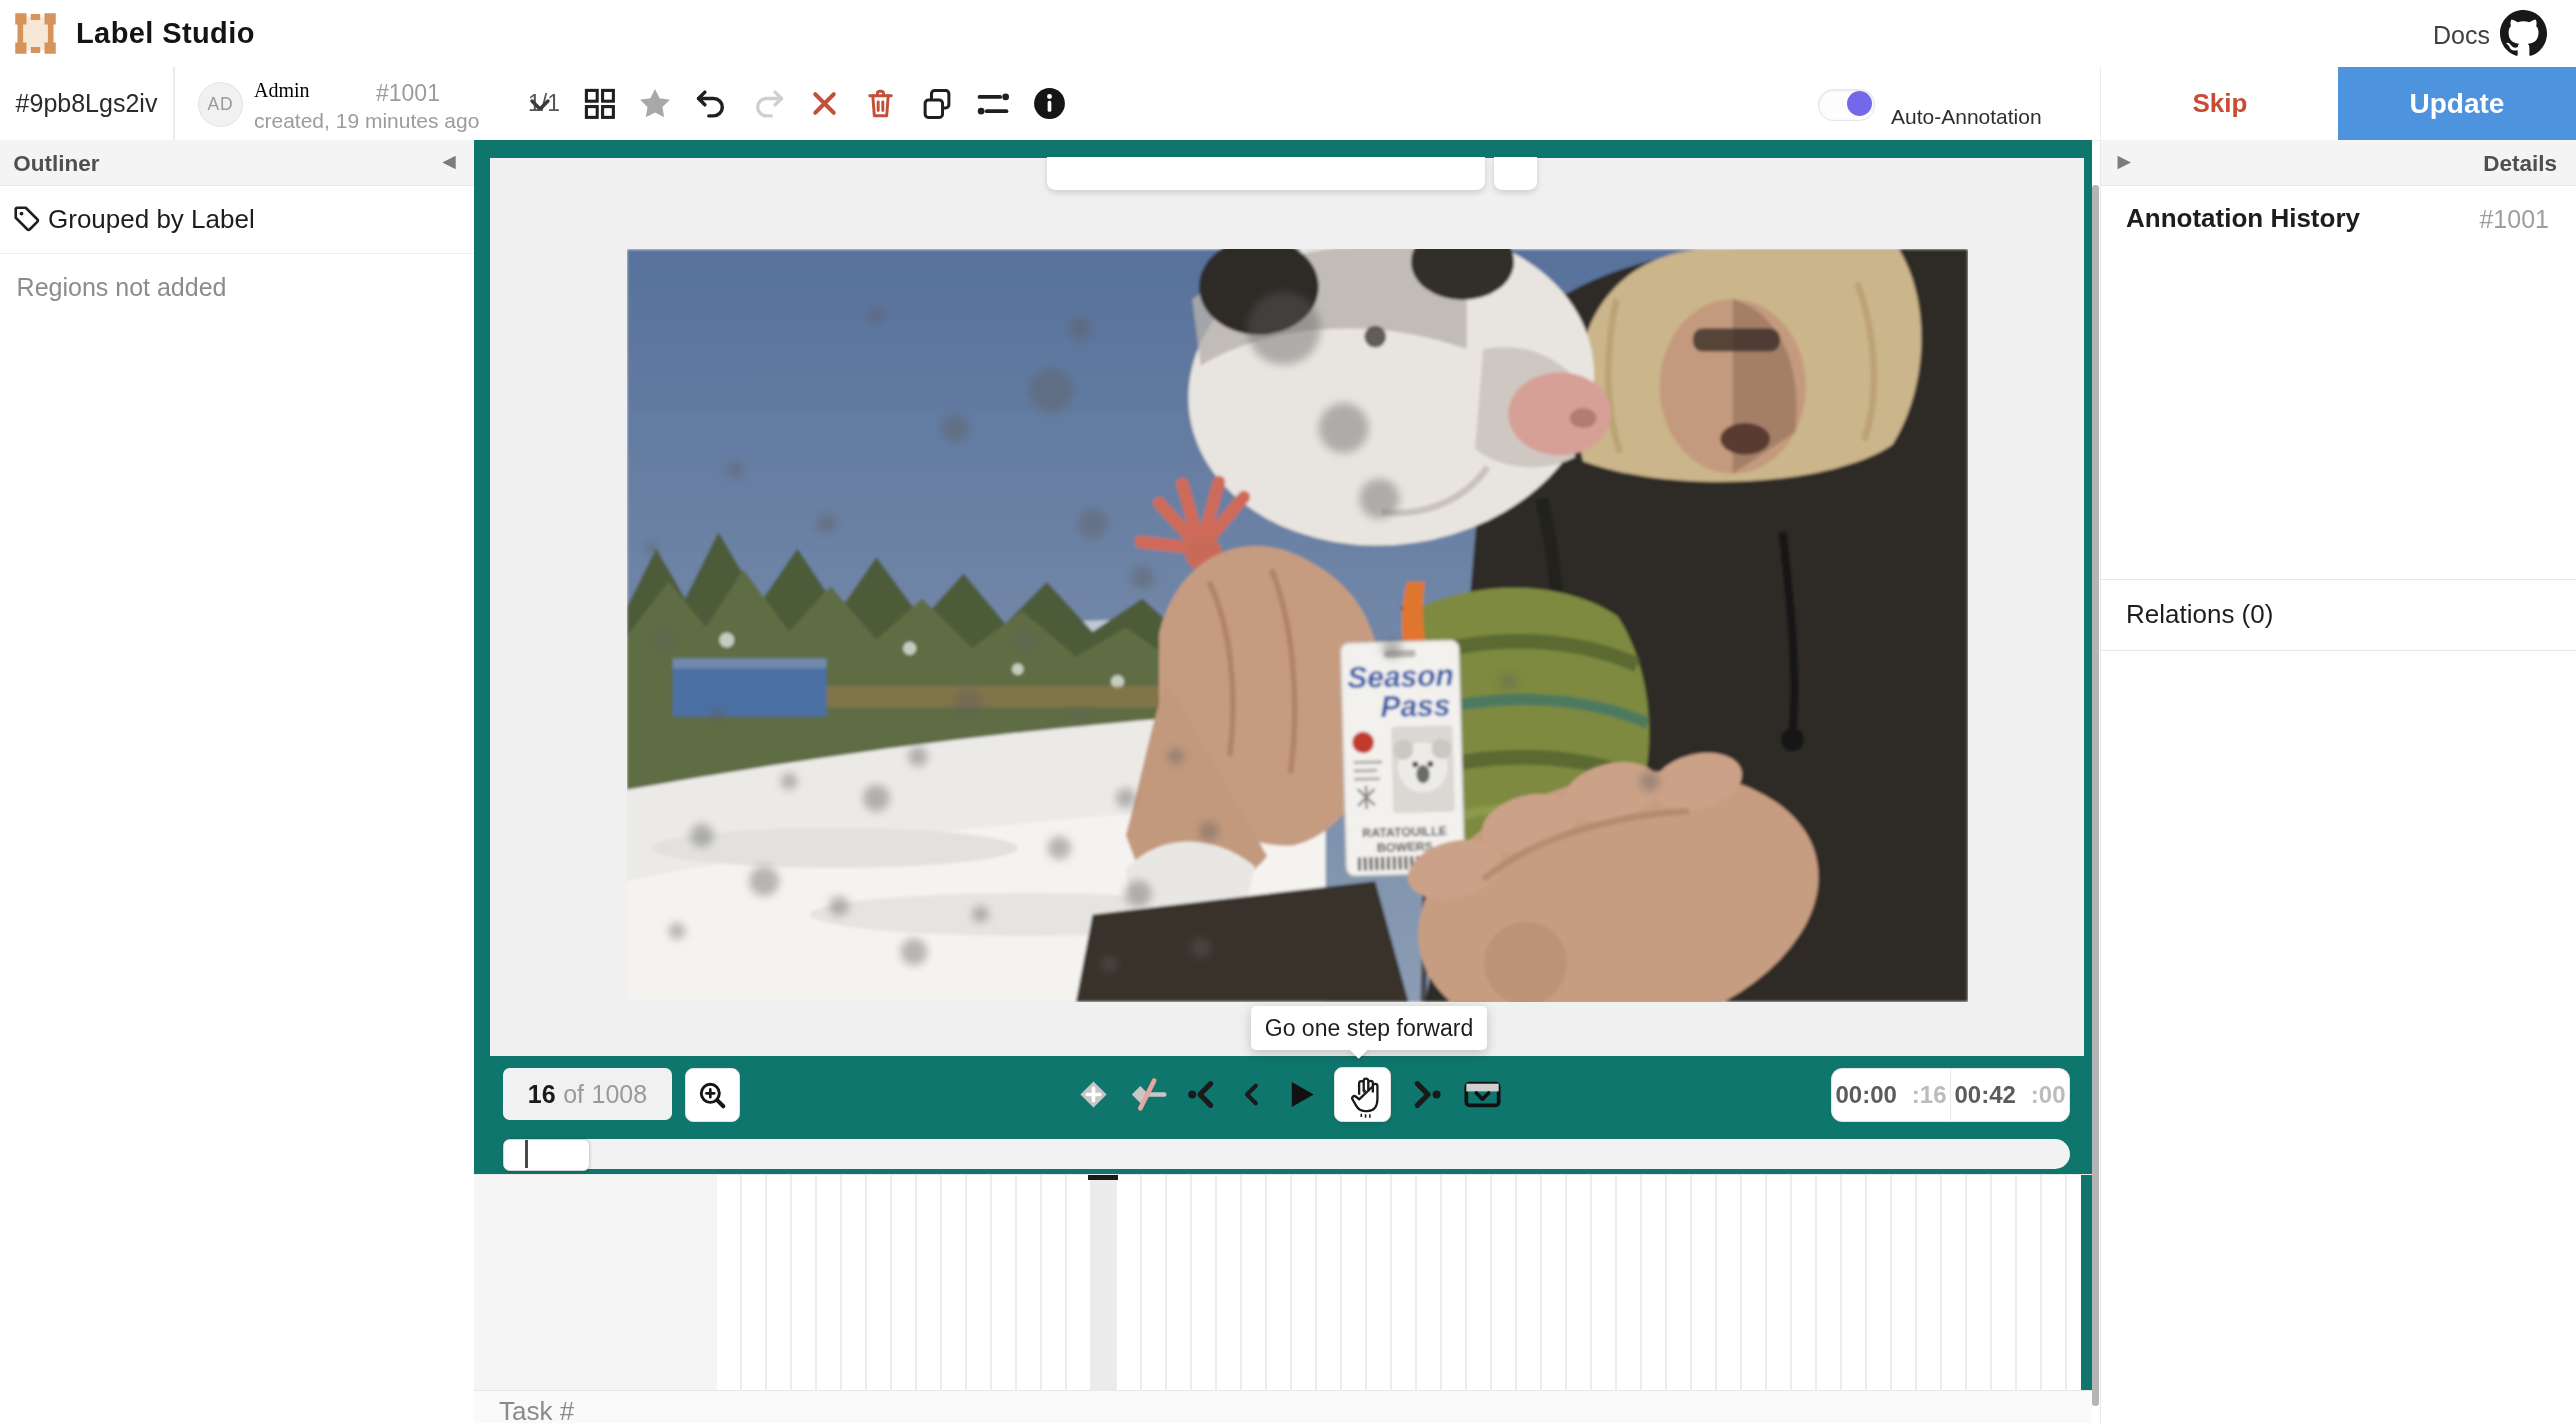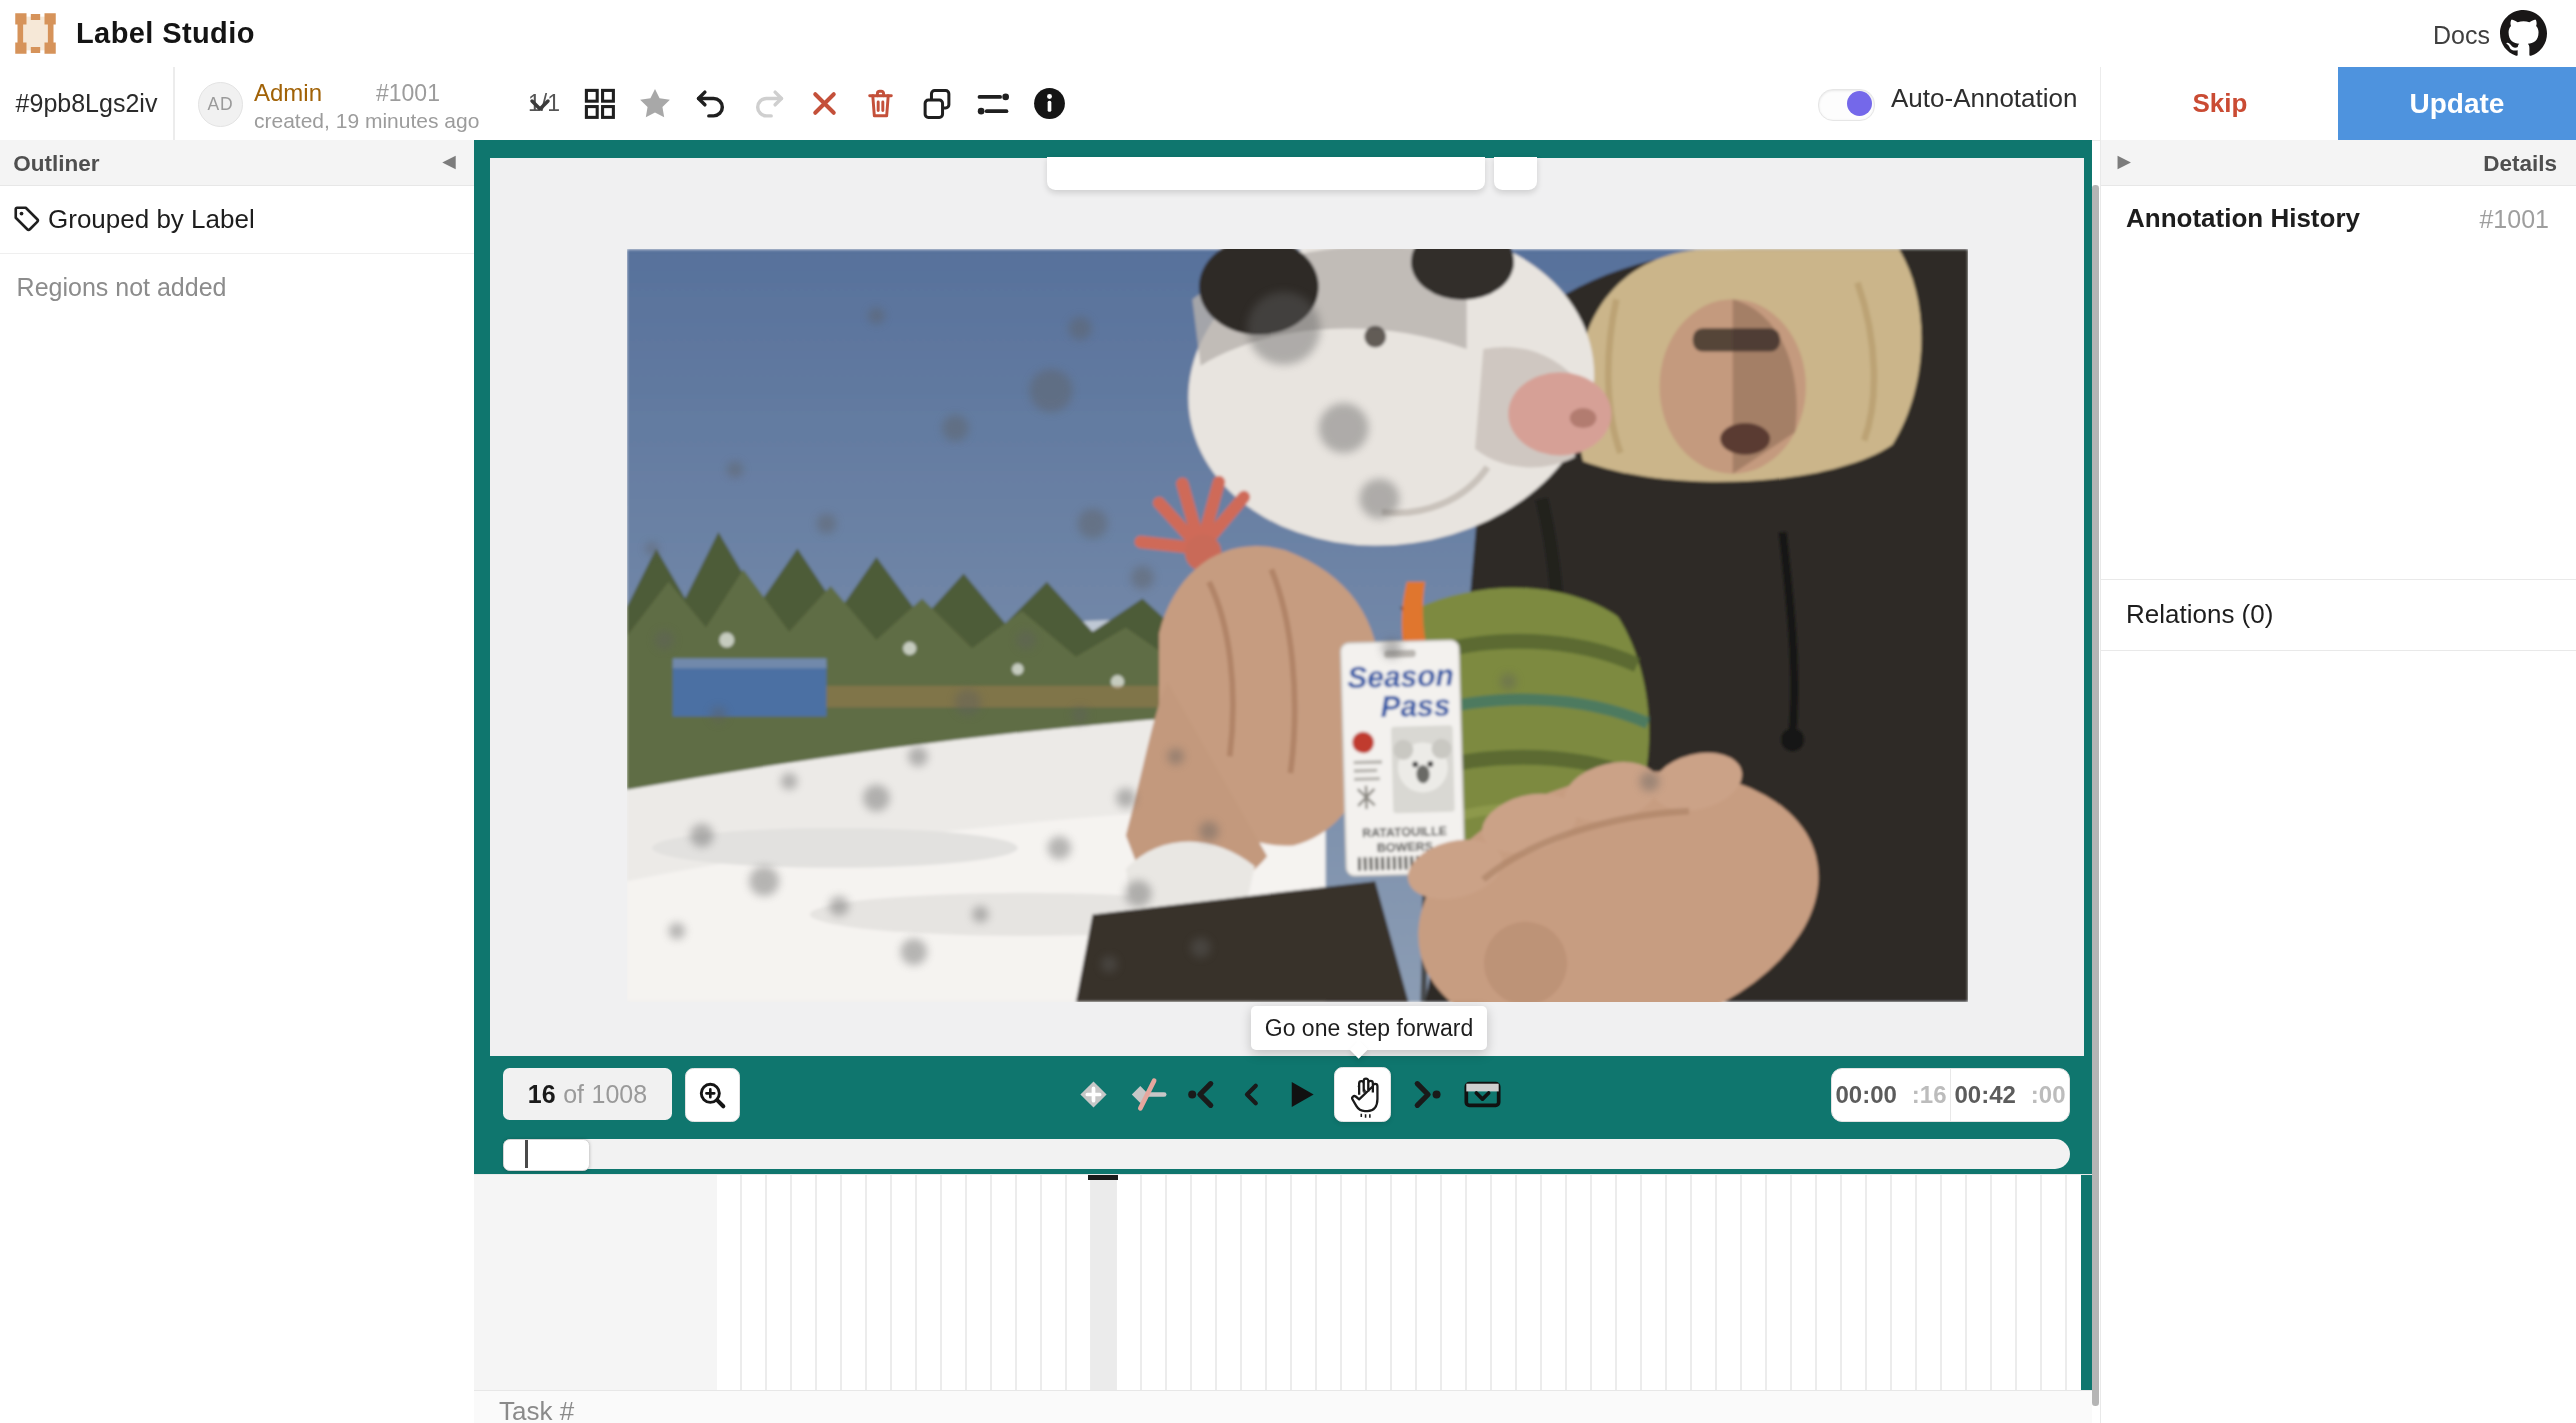--- a/index.html
+++ b/index.html
@@ -13,31 +13,31 @@
   .docs-link{position:absolute;left:2433px;top:21px;font-size:25px;color:#3f3f3f;cursor:pointer;}
   
   .toolbar{position:absolute;left:0;top:67px;width:2576px;height:73px;background:#fff;
            border-bottom:1.7px solid #ececec;}
   .vdiv{position:absolute;top:0;width:1.7px;height:73px;background:#ececec;}
   .task-id{position:absolute;left:0;top:0;width:173px;height:73px;display:flex;align-items:center;
            justify-content:center;font-size:25px;color:#2b2b2b;}
   .avatar{position:absolute;left:198px;top:15px;width:43px;height:43px;border-radius:50%;
           background:#f1f1f1;border:0.8px solid #e3e3e3;display:flex;align-items:center;justify-content:center;
           font-size:17.5px;color:#9a9a9a;letter-spacing:0.8px;}
-  .ann-name{position:absolute;left:254px;top:11.6px;font-size:24px;color:#a16207;}
+  .ann-name{position:absolute;left:254px;top:11.6px;font-size:20px;color:#000000;font-family:Liberation Serif, serif;}
   .ann-id{position:absolute;left:376px;top:13.3px;font-size:23px;color:#9c9c9c;}
   .ann-created{position:absolute;left:254px;top:42px;font-size:21px;color:#9c9c9c;}
   .ann-pager{position:absolute;left:482px;top:23px;font-size:23px;color:#555;margin-left:46px;}
   .pager-chevron{position:absolute;left:524px;top:21.6px;width:32px;height:32px;cursor:pointer;}
   .iconrow{position:absolute;left:580px;top:0;height:73px;display:flex;align-items:center;gap:18.3px;}
   .tbtn{width:38px;height:38px;display:flex;align-items:center;justify-content:center;cursor:pointer;}
   .toggle-wrap{position:absolute;left:1818px;top:21.6px;width:55px;height:30px;border-radius:15px;
                background:#fdfdfd;border:0.8px solid #e6e6e6;box-shadow:inset 0 0.8px 2.5px rgba(0,0,0,.10);cursor:pointer;}
   .toggle-knob{position:absolute;right:1.7px;top:1.7px;width:25px;height:25px;border-radius:50%;}
-  .toggle-label{position:absolute;left:1891px;top:16px;font-size:26px;color:#2e2e2e;}
+  .toggle-label{position:absolute;left:1891px;top:38px;font-size:21px;color:#2e2e2e;}
   .skip-btn{position:absolute;left:2100px;top:0;width:239px;height:73px;background:#fff;border:none;
             border-left:1.7px solid #ececec;font-size:26px;font-weight:700;cursor:pointer;
             font-family:"Liberation Sans",sans-serif;}
   .update-btn{position:absolute;left:2338px;top:0;width:238px;height:73px;border:none;color:#fff;
               font-size:28px;font-weight:700;cursor:pointer;font-family:"Liberation Sans",sans-serif;}
   
   .sidebar{position:absolute;left:0;top:140px;width:474px;height:1284px;background:#fff;border-right:1.7px solid #e9e9e9;}
   .panel-head{position:absolute;left:0;top:0;width:100%;height:45px;background:#f4f4f4;border-bottom:0.8px solid #e7e7e7;}
   .panel-head-title{font-size:22.5px;font-weight:700;color:#4f4f4f;}
   .tri{font-family:"DejaVu Sans",sans-serif;font-size:17.5px;color:#7c7c7c;cursor:pointer;}

